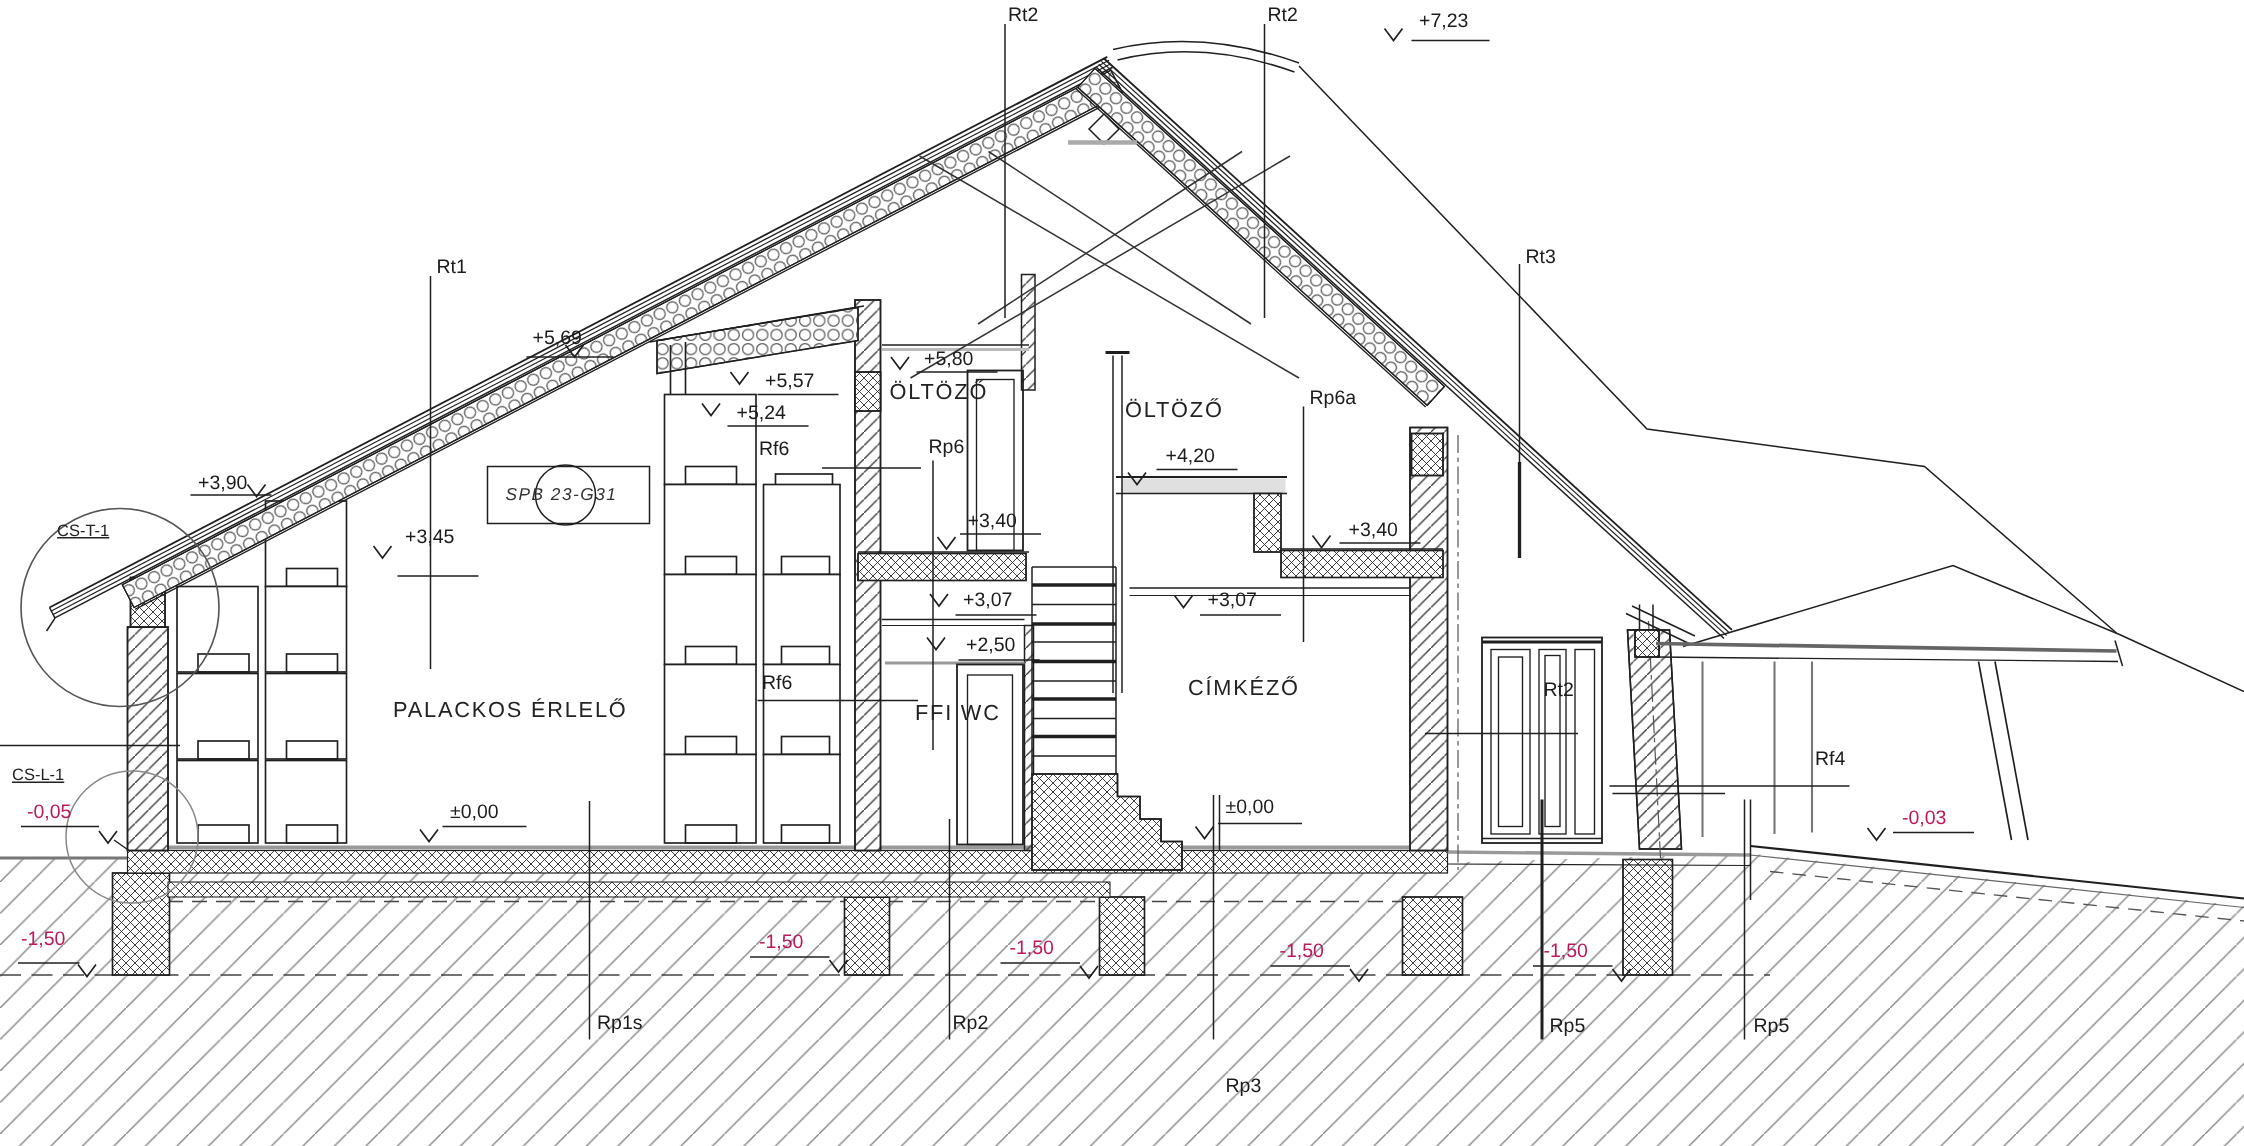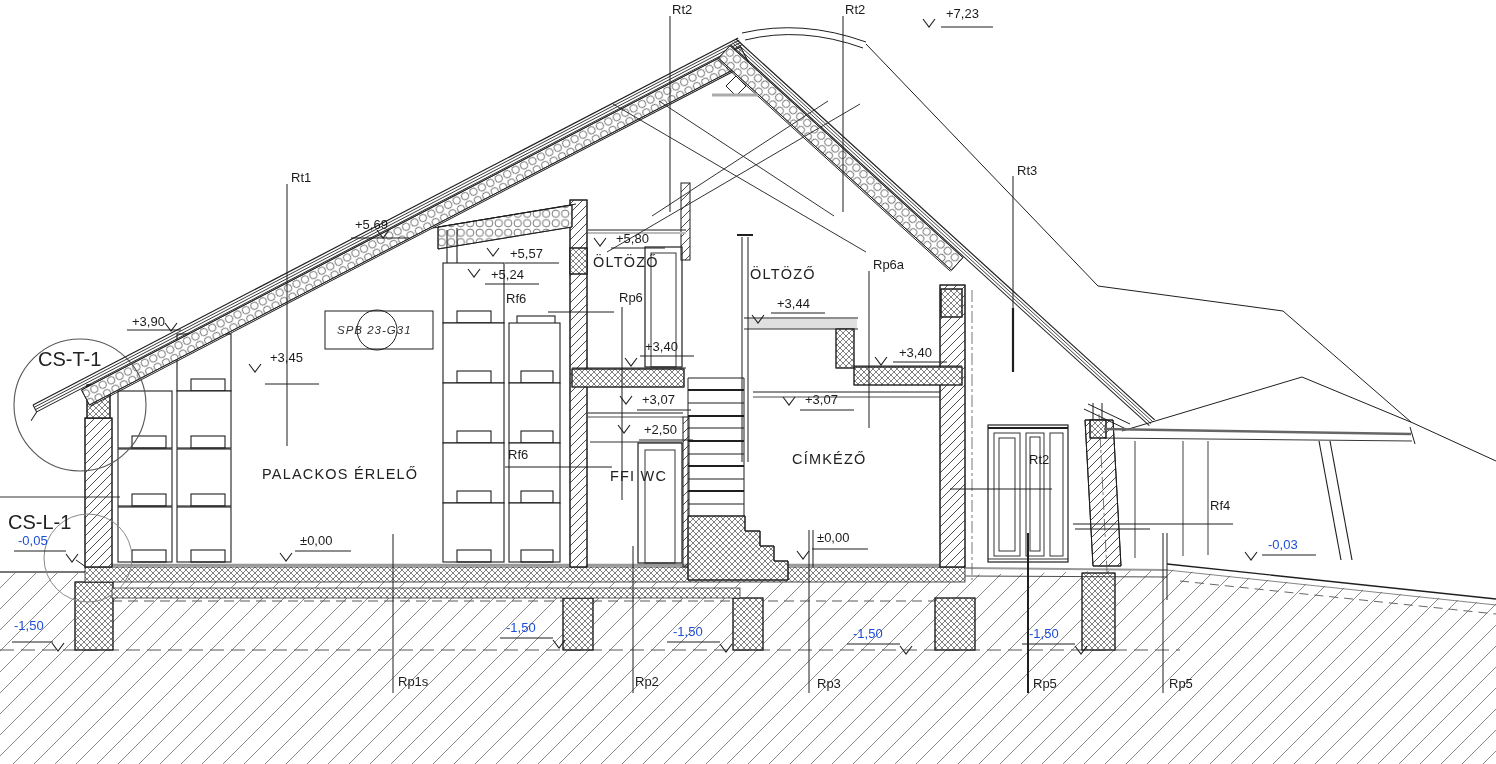--- a/index.html
+++ b/index.html
@@ -1,22 +1,22 @@
 <!DOCTYPE html>
 <html><head>
 <meta charset="utf-8">
 <style>
   html,body{margin:0;padding:0;background:#fff;}
   #sheet{position:relative;width:1496px;height:764px;background:#fff;overflow:hidden;
          font-family:"Liberation Sans",sans-serif;}
   #linework{position:absolute;left:0;top:0;}
   .lbl{position:absolute;font-size:13px;color:#1c1c1c;white-space:nowrap;line-height:1;}
   .room{font-size:14.5px;letter-spacing:1.2px;color:#222;}
-  .callout{font-size:20px;color:#222;}
-  .gray{color:#1d4ed8;}
+  .callout{font-size:11px;color:#222;text-decoration:underline;}
+  .gray{color:#be185d;}
   .small{font-size:11.5px;letter-spacing:1px;color:#333;font-style:italic;}
   .title{font-size:21px;letter-spacing:8px;color:#3a3a3a;font-weight:400;}
 </style>
 </head>
 <body>
 
 <div id="sheet">
 
 <svg id="linework" width="1496" height="764" viewBox="0 0 1496 764" stroke="#1f1f1f" fill="none" stroke-width="1">
   <defs>
@@ -333,21 +333,21 @@
 <span class="lbl" style="left:616px;top:232px">+5,80</span>
 <span class="lbl room" style="left:593px;top:255px">ÖLTÖZŐ</span>
 <span class="lbl room" style="left:750px;top:267px">ÖLTÖZŐ</span>
 <span class="lbl" style="left:506px;top:292px">Rf6</span>
 <span class="lbl" style="left:619px;top:291px">Rp6</span>
 <span class="lbl" style="left:873px;top:258px">Rp6a</span>
 <span class="lbl" style="left:132px;top:315px">+3,90</span>
 <span class="lbl small" style="left:337px;top:325px">SPB 23-G31</span>
 <span class="lbl callout" style="left:38px;top:349px">CS-T-1</span>
 <span class="lbl" style="left:270px;top:351px">+3,45</span>
-<span class="lbl" style="left:777px;top:297px">+3,44</span>
+<span class="lbl" style="left:777px;top:297px">+4,20</span>
 <span class="lbl" style="left:645px;top:340px">+3,40</span>
 <span class="lbl" style="left:899px;top:346px">+3,40</span>
 <span class="lbl" style="left:642px;top:393px">+3,07</span>
 <span class="lbl" style="left:805px;top:393px">+3,07</span>
 <span class="lbl" style="left:644px;top:423px">+2,50</span>
 <span class="lbl room" style="left:262px;top:467px">PALACKOS ÉRLELŐ</span>
 <span class="lbl" style="left:508px;top:448px">Rf6</span>
 <span class="lbl room" style="left:610px;top:469px">FFI WC</span>
 <span class="lbl room" style="left:792px;top:452px">CÍMKÉZŐ</span>
 <span class="lbl" style="left:1029px;top:453px">Rt2</span>
@@ -357,17 +357,17 @@
 <span class="lbl" style="left:300px;top:534px">±0,00</span>
 <span class="lbl" style="left:817px;top:531px">±0,00</span>
 <span class="lbl gray" style="left:1268px;top:538px">-0,03</span>
 <span class="lbl gray" style="left:14px;top:619px">-1,50</span>
 <span class="lbl gray" style="left:506px;top:621px">-1,50</span>
 <span class="lbl gray" style="left:673px;top:625px">-1,50</span>
 <span class="lbl gray" style="left:853px;top:627px">-1,50</span>
 <span class="lbl gray" style="left:1029px;top:627px">-1,50</span>
 <span class="lbl" style="left:398px;top:675px">Rp1s</span>
 <span class="lbl" style="left:635px;top:675px">Rp2</span>
-<span class="lbl" style="left:817px;top:677px">Rp3</span>
+<span class="lbl" style="left:817px;top:717px">Rp3</span>
 <span class="lbl" style="left:1033px;top:677px">Rp5</span>
 <span class="lbl" style="left:1169px;top:677px">Rp5</span>
 
 </div>
 
 </body></html>

